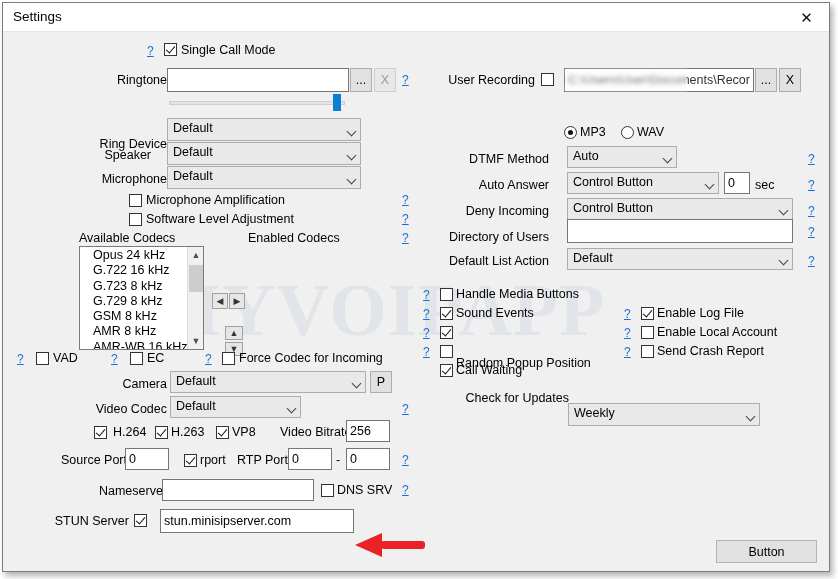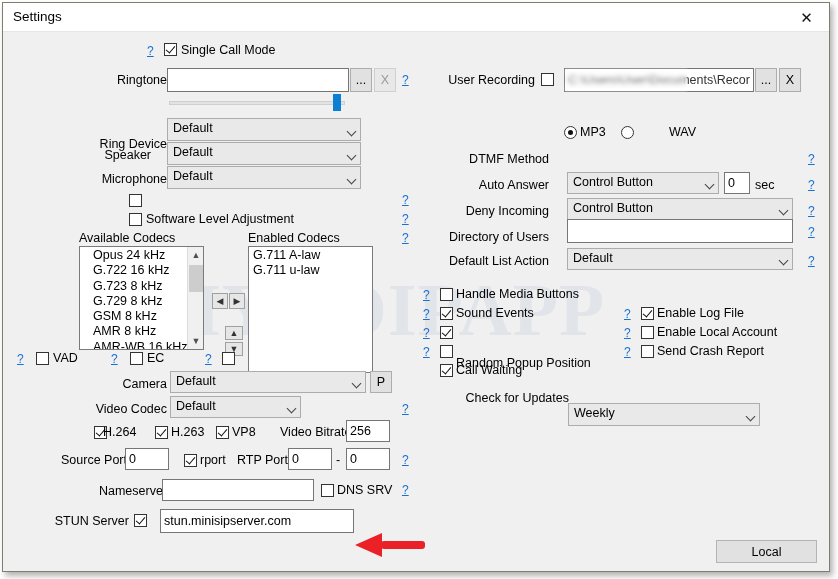--- a/index.html
+++ b/index.html
@@ -120,20 +120,21 @@
       <span class="arw"></span>
     </div>
 
     <div class="lbl" style="left:40px;top:140px;width:124px;">Microphone</div>
     <div class="combo" style="left:164px;top:134px;width:194px;height:23px;">
       <span class="cv">Default</span>
       <span class="arw"></span>
     </div>
 
     <div class="cb" style="left:126px;top:162px;"></div>
+    <div class="lbl-l" style="left:143px;top:161px;">Microphone Amplification</div>
     <div class="qm" style="left:399px;top:161px;">?</div>
 
     <div class="cb" style="left:126px;top:181px;"></div>
     <div class="lbl-l" style="left:143px;top:180px;">Software Level Adjustment</div>
     <div class="qm" style="left:399px;top:180px;">?</div>
 
     <div class="lbl-l" style="left:76px;top:199px;">Available Codecs</div>
     <div class="lbl-l" style="left:245px;top:199px;">Enabled Codecs</div>
     <div class="qm" style="left:399px;top:199px;">?</div>
 
@@ -152,54 +153,49 @@
         <div class="sthumb" style="top:18px;height:27px;"></div>
         <div class="sbtn" style="bottom:0;">▼</div>
       </div>
     </div>
 
     <div class="sq" style="left:209px;top:261px;width:16px;height:16px;">◀</div>
     <div class="sq" style="left:226px;top:261px;width:16px;height:16px;">▶</div>
     <div class="sq" style="left:222px;top:294px;width:18px;height:14px;">▲</div>
     <div class="sq" style="left:222px;top:310px;width:18px;height:14px;">▼</div>
 
-    <div class="listbox" style="left:245px;top:214px;width:125px;height:127px;">
-      <div style="position:absolute;left:0;top:1px;right:0;">
-        <div class="li">G.711 A-law</div>
-        <div class="li">G.711 u-law</div>
-      </div>
-    </div>
 
     <div class="qm" style="left:14px;top:320px;">?</div>
     <div class="cb" style="left:33px;top:320px;"></div>
     <div class="lbl-l" style="left:50px;top:319px;">VAD</div>
 
     <div class="qm" style="left:108px;top:320px;">?</div>
     <div class="cb" style="left:127px;top:320px;"></div>
     <div class="lbl-l" style="left:144px;top:319px;">EC</div>
 
     <div class="qm" style="left:202px;top:320px;">?</div>
     <div class="cb" style="left:219px;top:320px;"></div>
+    <div class="lbl-l" style="left:236px;top:319px;">Force Codec for Incoming</div>
 
     <div class="lbl" style="left:40px;top:345px;width:124px;">Camera</div>
     <div class="combo" style="left:167px;top:339px;width:196px;height:22px;">
       <span class="cv">Default</span>
       <span class="arw"></span>
     </div>
     <div class="btn" style="left:367px;top:339px;width:22px;height:22px;">P</div>
 
     <div class="lbl" style="left:40px;top:370px;width:124px;">Video Codec</div>
     <div class="combo" style="left:167px;top:364px;width:131px;height:22px;">
       <span class="cv">Default</span>
       <span class="arw"></span>
     </div>
     <div class="qm" style="left:399px;top:370px;">?</div>
 
     <div class="cb on" style="left:91px;top:394px;"></div>
-    <div class="lbl-l" style="left:100px;top:393px;">H.264</div>
+    <div class="lbl-l" style="left:110px;top:393px;">H.264</div>
     <div class="cb on" style="left:152px;top:394px;"></div>
     <div class="lbl-l" style="left:168px;top:393px;">H.263</div>
     <div class="cb on" style="left:213px;top:394px;"></div>
     <div class="lbl-l" style="left:229px;top:393px;">VP8</div>
     <div class="lbl-l" style="left:277px;top:393px;">Video Bitrate</div>
     <input class="tf" style="left: 343px; top: 388px; width: 44px; height: 22px;" value="256">
 
     <div class="lbl" style="left:40px;top:421px;width:84px;">Source Port</div>
     <input class="tf" style="left: 122px; top: 416px; width: 44px; height: 22px;" value="0">
     <div class="cb on" style="left:181px;top:422px;"></div>
@@ -230,23 +226,27 @@
     <input class="tf" style="left: 561px; top: 36px; width: 190px; height: 24px; color: rgb(51, 51, 51);" value="C:\Users\User\Documents\Recordings">
     <div style="position:absolute;left:562px;top:37px;width:122px;height:22px;
                 background:linear-gradient(180deg,rgba(255,255,255,.55),rgba(255,255,255,.25),rgba(255,255,255,.6));
                 backdrop-filter:blur(2px);filter:blur(1.1px);pointer-events:none;"></div>
     <div class="btn" style="left:752px;top:36px;width:22px;height:24px;">...</div>
     <div class="btn" style="left:776px;top:36px;width:22px;height:24px;">X</div>
 
     <div class="rb on" style="left:561px;top:94px;"></div>
     <div class="lbl-l" style="left:577px;top:93px;">MP3</div>
     <div class="rb" style="left:618px;top:94px;"></div>
-    <div class="lbl-l" style="left:634px;top:93px;margin-left:32px;">WAV</div>
+    <div class="lbl-l" style="left:634px;top:93px;">WAV</div>
 
     <div class="lbl" style="left:420px;top:120px;width:126px;">DTMF Method</div>
+    <div class="combo" style="left:564px;top:114px;width:110px;height:22px;">
+      <span class="cv">Auto</span>
+      <span class="arw"></span>
+    </div>
     <div class="qm" style="left:805px;top:120px;">?</div>
 
     <div class="lbl" style="left:420px;top:146px;width:126px;">Auto Answer</div>
     <div class="combo" style="left:564px;top:140px;width:152px;height:22px;">
       <span class="cv">Control Button</span>
       <span class="arw"></span>
     </div>
     <input class="tf" style="left: 721px; top: 140px; width: 26px; height: 22px;" value="0">
     <div class="lbl-l" style="left:752px;top:146px;">sec</div>
     <div class="qm" style="left:805px;top:146px;">?</div>
@@ -299,16 +299,16 @@
     <div class="qm" style="left:621px;top:313px;">?</div>
     <div class="cb" style="left:638px;top:313px;"></div>
     <div class="lbl-l" style="left:654px;top:312px;">Send Crash Report</div>
 
     <div class="lbl" style="left:420px;top:359px;width:146px;text-align:right;">Check for Updates</div>
     <div class="combo" style="left:565px;top:371px;width:192px;height:23px;">
       <span class="cv">Weekly</span>
       <span class="arw"></span>
     </div>
 
-    <div class="cancelbtn" style="left:713px;top:508px;width:101px;height:23px;">Local</div>
+    <div class="cancelbtn" style="left:713px;top:508px;width:101px;height:23px;">Button</div>
 
   </div>
 </div>
 
 </body></html>

